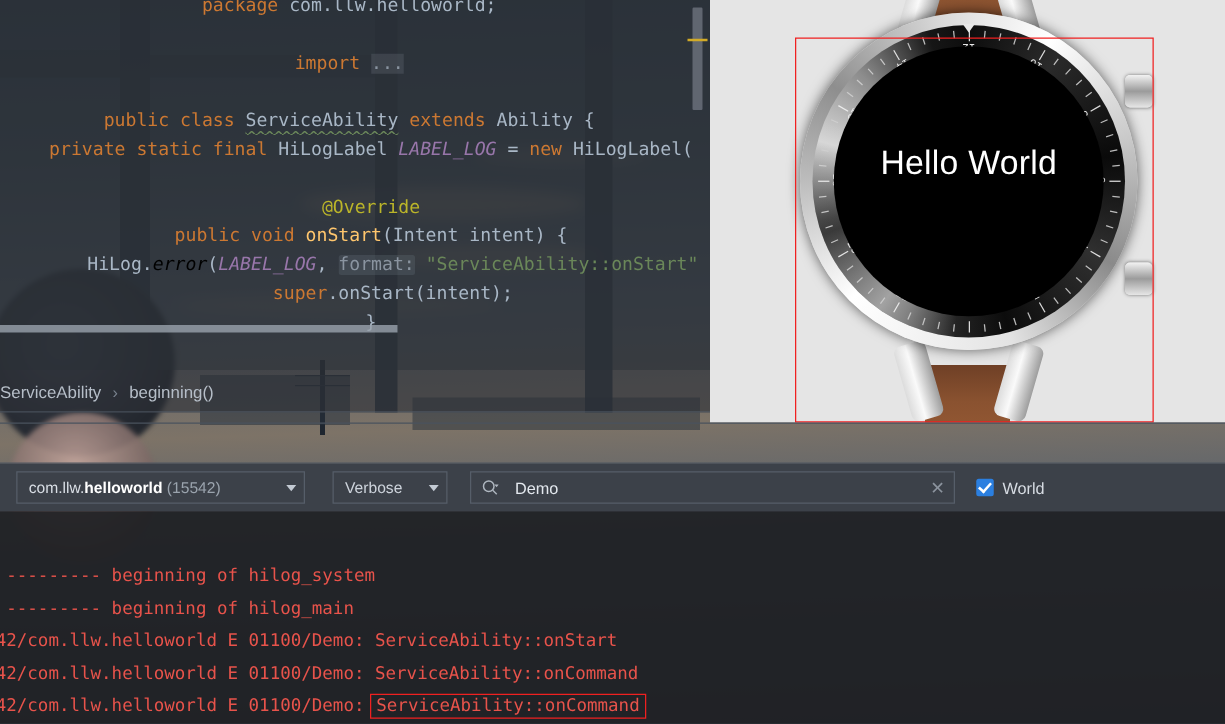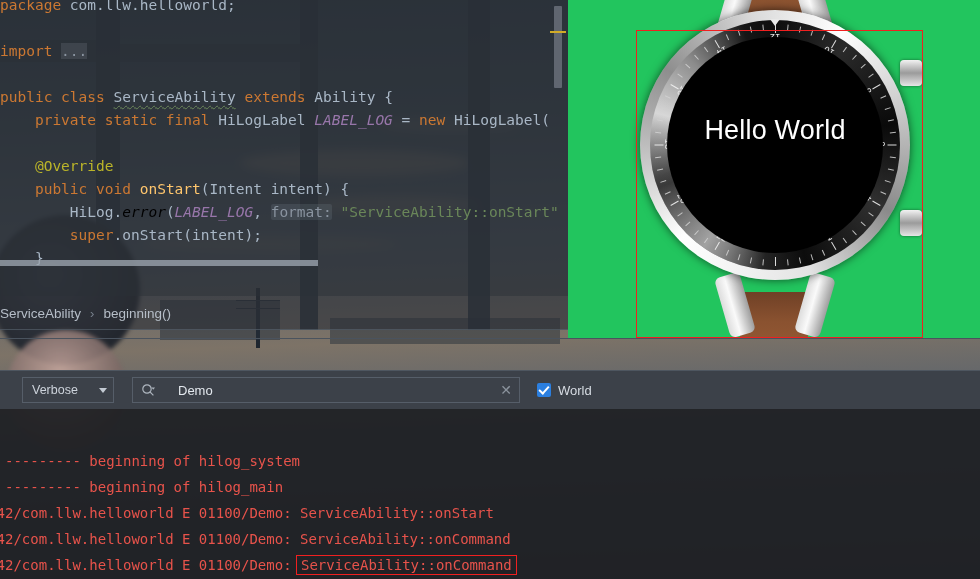--- a/index.html
+++ b/index.html
@@ -11,21 +11,21 @@
   .wp-sky{position:absolute;left:0;top:0;width:980px;height:579px;
     background:linear-gradient(178deg,#2e3a47 0%,#3d4a56 20%,#5b6470 42%,#7d7367 58%,#55606d 72%,#3a434e 100%);}
   .wp-cloud{position:absolute;background:#8d8275;border-radius:50%;filter:blur(5px);opacity:.55;}
   .wp-building{position:absolute;background:#262f3a;opacity:.85;}
   .wp-pole{position:absolute;background:#1f262f;}
   .wp-wire{position:absolute;background:#2a323c;height:1px;}
   .wp-girl{position:absolute;border-radius:50%;filter:blur(2px);}
 
   
   .editor{position:absolute;left:0;top:0;width:568px;height:296px;
-    background:rgba(43,47,54,0.80);overflow:hidden;}
+    background:rgba(43,47,54,0.80);overflow:hidden;text-align:center;}
   .code{position:absolute;left:0;top:-6px;white-space:pre;
     font-family:"DejaVu Sans Mono","Liberation Mono",monospace;font-size:14.5px;line-height:23px;}
   .code div{padding-left:0;}
   .kw{color:#cc7832;}
   .txt{color:#a9b7c6;}
   .cls{color:#a9b7c6;text-decoration:underline wavy #6a8759 1px;text-underline-offset:3px;}
   .fld{color:#9876aa;font-style:italic;}
   .mth{color:#ffc66d;}
   .str{color:#6a8759;}
   .ann{color:#bbb529;}
@@ -39,21 +39,21 @@
 
   
   .breadcrumb{position:absolute;left:0;top:296px;width:568px;height:34px;
     background:rgba(43,47,54,0.62);display:flex;align-items:center;
     font-size:13.5px;color:#b6bec8;padding-left:0;}
   .crumb{color:#b6bec8;}
   .crumb-sep{color:#78818d;margin:0 9px;font-size:13px;}
   .bc-underline{position:absolute;left:0;top:329px;width:568px;height:1px;background:#5a6572;opacity:.6;}
 
   
-  .emu{position:absolute;left:568px;top:0;width:412px;height:338px;background:#22c55e;overflow:hidden;}
+  .emu{position:absolute;left:568px;top:0;width:412px;height:338px;background:#e5e5e5;overflow:hidden;}
   .watch-wrap{position:absolute;left:-6px;top:-26px;width:424px;height:392px;}
   .strap{position:absolute;left:178px;top:0;width:68px;height:52px;
     background:linear-gradient(180deg,#9a5d36 0%,#8a5230 60%,#6f4026 100%);border-radius:3px;}
   .strap-b{position:absolute;left:178px;top:318px;width:68px;height:74px;
     background:linear-gradient(180deg,#6f4026 0%,#8a5230 40%,#9a5d36 100%);border-radius:3px;}
   .lug{position:absolute;width:26px;height:62px;
     background:linear-gradient(90deg,#dcdcdc,#fafafa 40%,#9d9d9d);border-radius:6px;}
   .lug.tl{left:160px;top:6px;transform:rotate(16deg);}
   .lug.tr{left:240px;top:6px;transform:rotate(-16deg);}
   .lug.bl{left:160px;top:300px;transform:rotate(-16deg);}
@@ -97,21 +97,21 @@
   .tb-line-top{position:absolute;left:0;top:370px;width:980px;height:1px;background:#4e5660;}
   .ctl{box-sizing:border-box;height:26px;background:#3c4149;border:1px solid #565e69;
     display:flex;align-items:center;color:#cdd3db;font-size:12.5px;}
   .process{width:231px;margin-left:13px;padding:0 6px 0 9px;justify-content:space-between;}
   .process .pname{color:#d9dee5;}
   .process .pname b{color:#fff;font-weight:bold;}
   .process .ppid{color:#9aa3ad;}
   .level{width:92px;margin-left:22px;padding:0 6px 0 9px;justify-content:space-between;}
   .caret{width:0;height:0;border-left:4.5px solid transparent;border-right:4.5px solid transparent;
     border-top:5px solid #c3cad3;}
-  .searchbox{flex:0 0 388px;width:388px;margin-left:18px;padding:0 7px 0 8px;justify-content:flex-start;gap:23px;}
+  .searchbox{flex:0 0 388px;width:388px;margin-left:18px;padding:0 7px 0 8px;justify-content:flex-start;gap:13px;}
   .searchbox .sval{color:#e3e8ee;font-size:13px;}
   .xbtn{margin-left:auto;color:#8b939d;font-size:14px;line-height:1;}
   .regexwrap{display:flex;align-items:center;gap:7px;margin-left:17px;}
   .cbox{width:14px;height:14px;border-radius:2px;background:#2b7fe0;position:relative;}
   .cbox:after{content:"";position:absolute;left:4px;top:1px;width:4px;height:8px;
     border:solid #fff;border-width:0 2px 2px 0;transform:rotate(42deg);}
   .regexlbl{color:#d7dce3;font-size:13px;}
   .showapp{margin-left:17px;padding:0 9px;white-space:nowrap;}
 
   
@@ -261,20 +261,27 @@
       <div class="crown c2"></div>
     </div>
   </div>
 
   <div class="selrect"></div>
   <div class="separator"></div>
 
   <div class="tb-line-top"></div>
   <div class="toolbar">
 
+    <div class="ctl process">
+      <span class="pname">
+        <span>com.llw.</span><b>helloworld</b>
+        <span class="ppid">(15542)</span>
+      </span>
+      <span class="caret"></span>
+    </div>
 
     <div class="ctl level">
       <span>Verbose</span>
       <span class="caret"></span>
     </div>
 
     <div class="ctl searchbox">
       <svg width="14" height="14" viewBox="0 0 14 14">
         <circle cx="6" cy="6" r="4.2" fill="none" stroke="#aeb6bf" stroke-width="1.2"></circle>
         <line x1="9.2" y1="9.2" x2="12.4" y2="12.4" stroke="#aeb6bf" stroke-width="1.2"></line>

